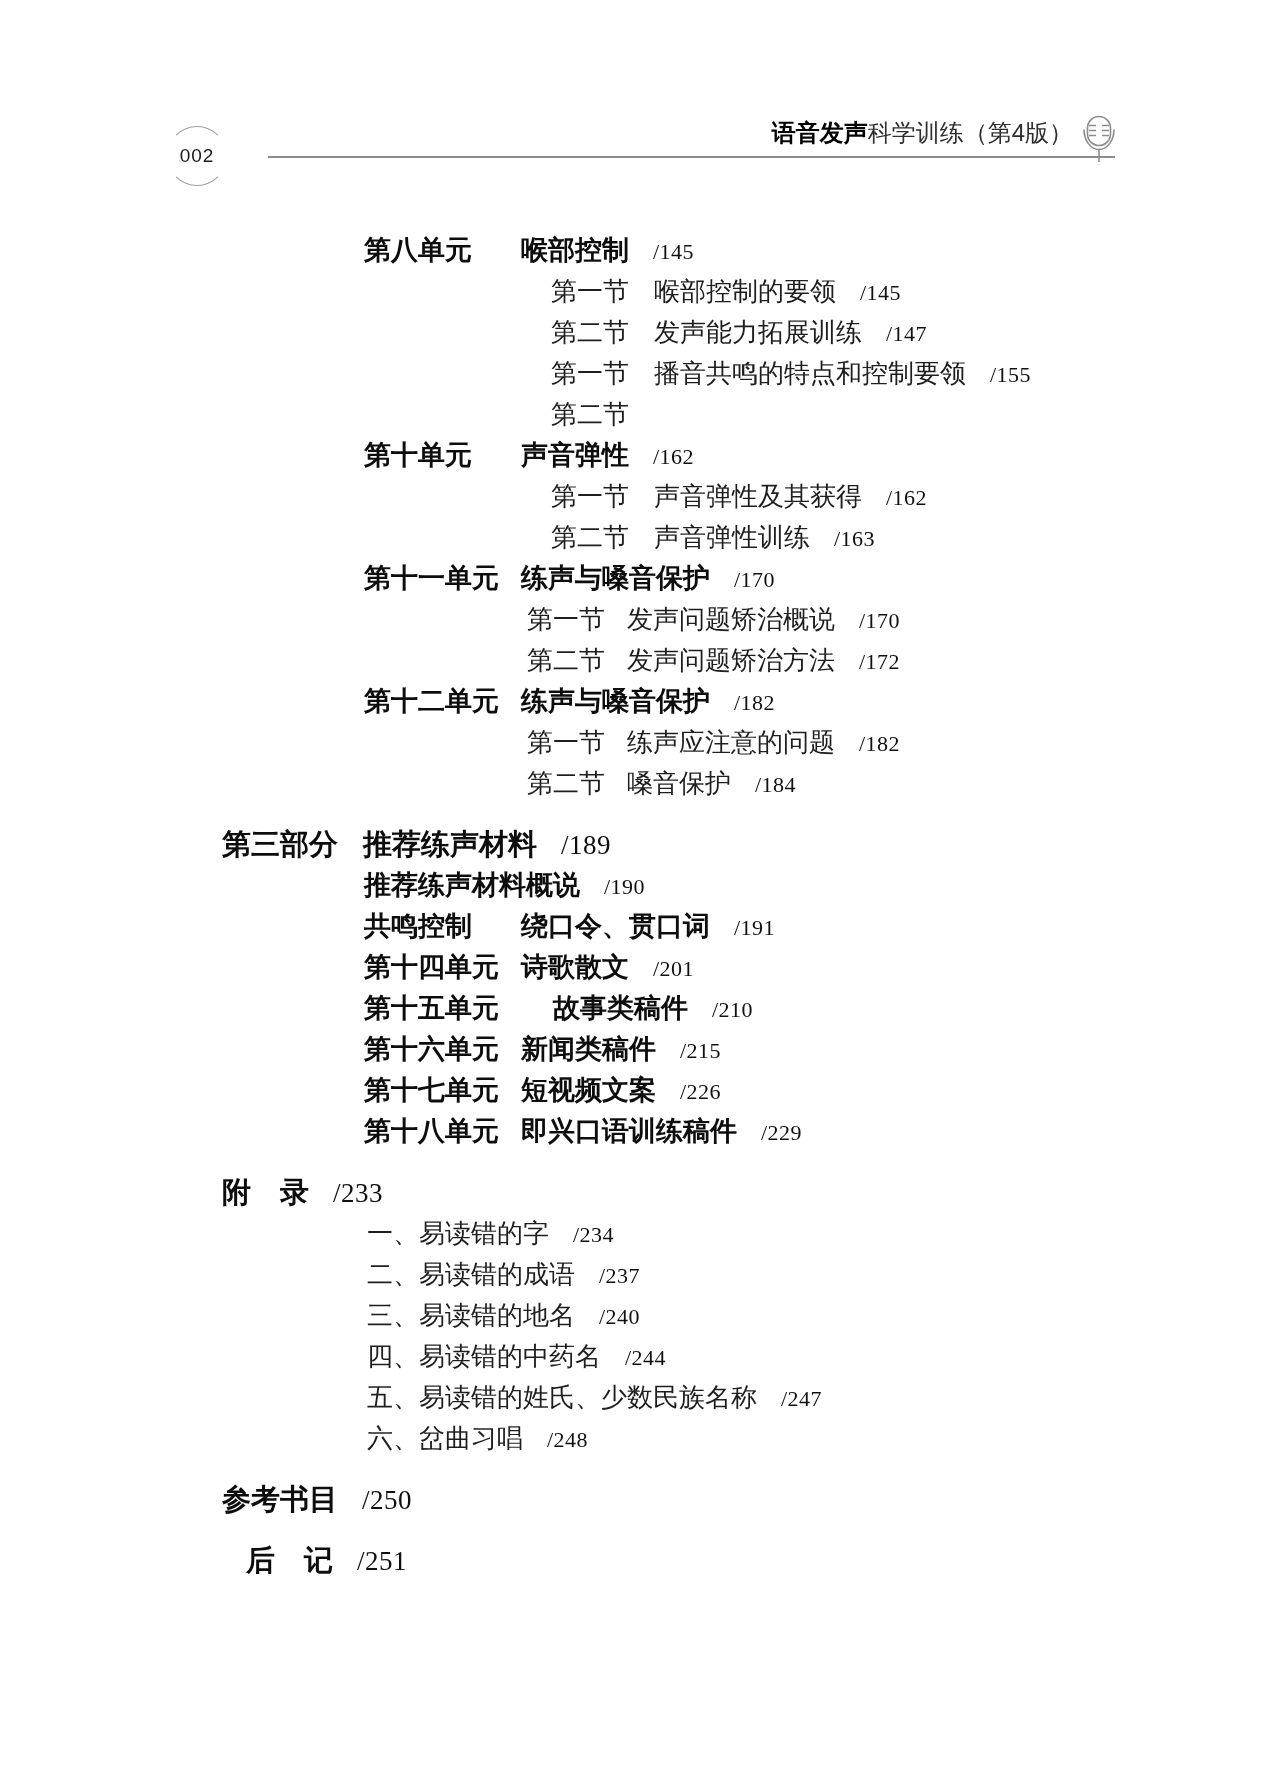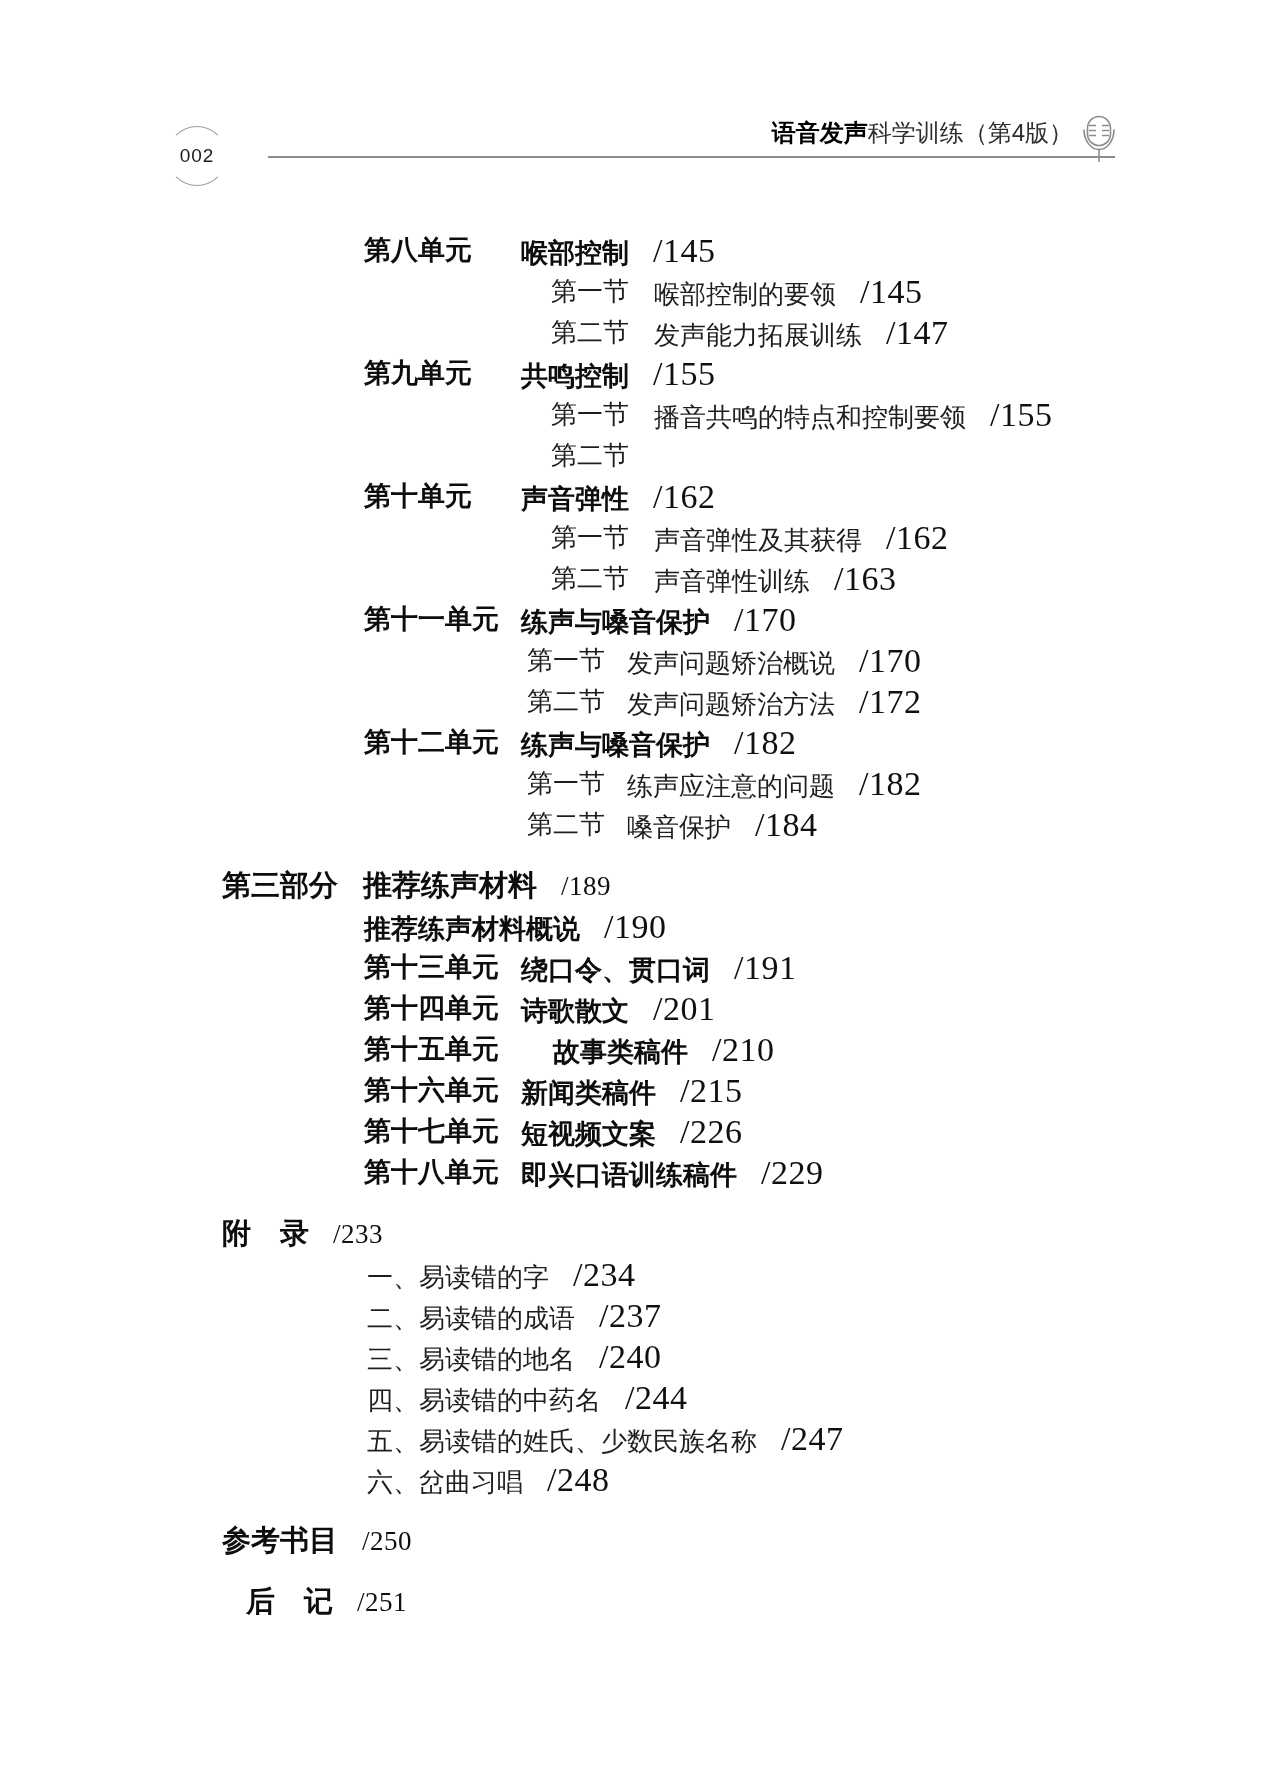--- a/index.html
+++ b/index.html
@@ -45,21 +45,21 @@
   .row.gap { margin-top:20px; }
   .grp { position:absolute; top:0; }
   .f-part  { font-size:29px; font-weight:700; color:#0d0d0d; }
   .f-unit  { font-size:27px; font-weight:700; color:#0d0d0d; }
   .f-sec   { font-size:26px; font-weight:400; color:#1e1e1e; }
   .lab { display:inline-block; }
   .seclab-a { display:inline-block; min-width:103px; } 
   .seclab-b { display:inline-block; min-width:100px; }
   .pnum {
     font-family:"Liberation Serif","DejaVu Serif",serif;
-    font-weight:400; font-size:34px; color:#101010;
+    font-weight:400; font-size:22px; color:#101010;
     margin-left:24px; letter-spacing:0.5px;
   }
   .f-part .pnum { font-size:27px; }
 </style>
 </head>
 <body>
 
 <div class="page">
 
   <div class="badge-ring"></div>
@@ -86,24 +86,20 @@
         <span class="grp" style="left: 521px;"><span>喉部控制</span><span class="pnum">/145</span></span>
       </div>
       <div class="row f-sec">
         <span class="grp" style="left: 551px;"><span class="seclab-a">第一节</span></span>
         <span class="grp" style="left: 654px;"><span>喉部控制的要领</span><span class="pnum">/145</span></span>
       </div>
       <div class="row f-sec">
         <span class="grp" style="left: 551px;"><span class="seclab-a">第二节</span></span>
         <span class="grp" style="left: 654px;"><span>发声能力拓展训练</span><span class="pnum">/147</span></span>
       </div>
-      <div class="row f-unit">
-        <span class="grp" style="left: 364px;"><span class="lab">第九单元</span></span>
-        <span class="grp" style="left: 521px;"><span>共鸣控制</span><span class="pnum">/155</span></span>
-      </div>
       <div class="row f-sec">
         <span class="grp" style="left: 551px;"><span class="seclab-a">第一节</span></span>
         <span class="grp" style="left: 654px;"><span>播音共鸣的特点和控制要领</span><span class="pnum">/155</span></span>
       </div>
       <div class="row f-sec">
         <span class="grp" style="left: 551px;"><span class="seclab-a">第二节</span></span>
       </div>
       <div class="row f-unit">
         <span class="grp" style="left: 364px;"><span class="lab">第十单元</span></span>
         <span class="grp" style="left: 521px;"><span>声音弹性</span><span class="pnum">/162</span></span>
@@ -141,21 +137,21 @@
         <span class="grp" style="left: 627px;"><span>嗓音保护</span><span class="pnum">/184</span></span>
       </div>
       <div class="row f-part gap">
         <span class="grp" style="left: 222px;"><span class="lab">第三部分</span></span>
         <span class="grp" style="left: 363px;"><span>推荐练声材料</span><span class="pnum">/189</span></span>
       </div>
       <div class="row f-unit">
         <span class="grp" style="left: 364px;"><span>推荐练声材料概说</span><span class="pnum">/190</span></span>
       </div>
       <div class="row f-unit">
-        <span class="grp" style="left: 364px;"><span class="lab">第十三单元</span></span>
+        <span class="grp" style="left: 364px;"><span class="lab">共鸣控制</span></span>
         <span class="grp" style="left: 521px;"><span>绕口令、贯口词</span><span class="pnum">/191</span></span>
       </div>
       <div class="row f-unit">
         <span class="grp" style="left: 364px;"><span class="lab">第十四单元</span></span>
         <span class="grp" style="left: 521px;"><span>诗歌散文</span><span class="pnum">/201</span></span>
       </div>
       <div class="row f-unit">
         <span class="grp" style="left: 364px;"><span class="lab">第十五单元</span></span>
         <span class="grp" style="left: 521px; margin-left: 32px;"><span>故事类稿件</span><span class="pnum">/210</span></span>
       </div>

